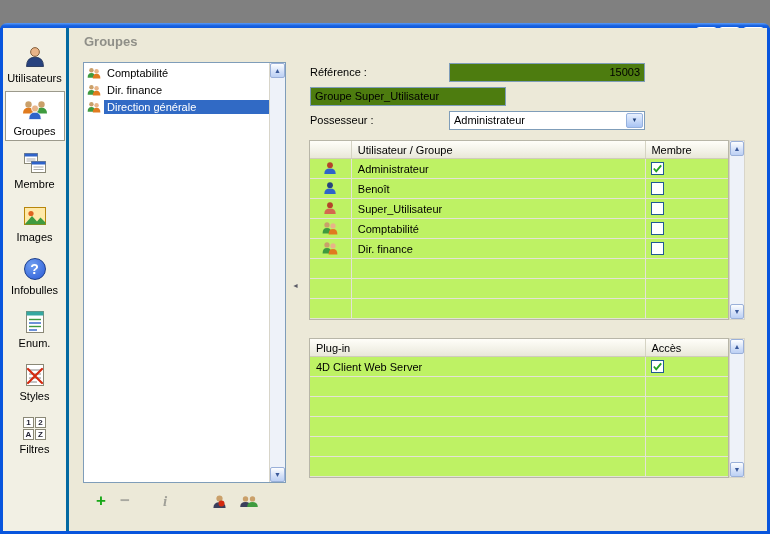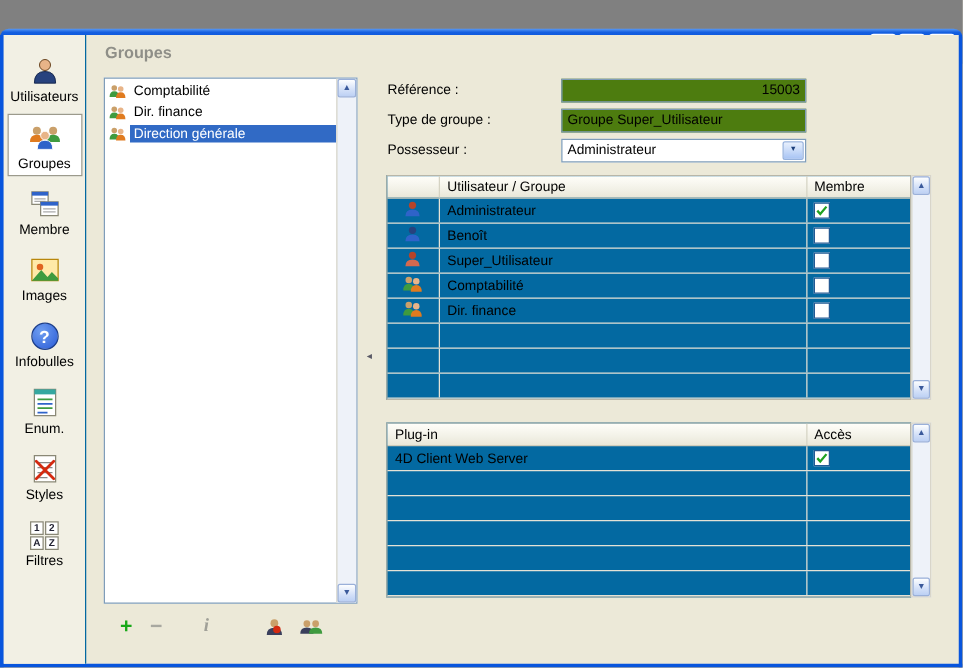--- a/index.html
+++ b/index.html
@@ -13,21 +13,21 @@
   .title-txt{color:#fff;font-weight:bold;font-size:12px;text-shadow:1px 1px 1px #00318c;flex:1;}
   .winbtns{display:flex;gap:2px;}
   .wbtn{width:21px;height:21px;border-radius:3px;border:1px solid #fff;display:flex;align-items:center;justify-content:center;padding:0;cursor:pointer;}
   .wbtn.blue{background:linear-gradient(135deg,#9dbef5 0%,#3b77e0 45%,#1e55c8 100%);}
   .wbtn.red{background:linear-gradient(135deg,#f5a896 0%,#e4573b 45%,#c43518 100%);margin-left:1px;}
   .g-min{width:8px;height:3px;background:#fff;margin-top:9px;}
   .g-max{width:9px;height:9px;border:1px solid #fff;border-top:3px solid #fff;}
   
   .win-body{position:absolute;top:28px;left:0;right:0;bottom:0;border:3px solid #0855dd;border-top:none;background:#ece9d8;display:flex;}
   
-  .sidebar{width:66px;background:#f2f0e4;border-right:1px solid #0369a1;padding-top:10px;}
+  .sidebar{width:66px;background:#f2f0e4;border-right:3px solid #0369a1;padding-top:10px;}
   .sb-item{width:60px;margin:0 auto 3px;text-align:center;padding:4px 0 3px;border:1px solid transparent;cursor:pointer;}
   .sb-item.sel{background:#fff;border:1px solid #9c9a8c;}
   .sb-ic{display:flex;height:28px;align-items:center;justify-content:center;}
   .sb-lbl{display:block;margin-top:1px;font-size:11px;}
   .qbubble{width:22px;height:22px;border-radius:50%;background:radial-gradient(circle at 35% 30%,#6f9ef0,#2a5bd7);color:#fff;font-weight:bold;font-size:14px;display:flex;align-items:center;justify-content:center;border:1px solid #1c3e8a;}
   .filter-icon{display:grid;grid-template-columns:11px 11px;gap:1px;}
   .filter-icon span{width:11px;height:11px;background:#fff;border:1px solid #8a8876;font-size:8px;font-weight:bold;color:#223;display:flex;align-items:center;justify-content:center;}
   
   .content{flex:1;position:relative;}
   .page-title{position:absolute;left:15px;top:6px;font-size:13px;font-weight:bold;color:#8f8f88;}
@@ -62,21 +62,21 @@
   .right-panel{position:absolute;left:235px;top:28px;width:452px;height:468px;}
   .f-row{position:absolute;left:6px;height:20px;display:flex;align-items:center;}
   .f-row.r1{top:6px;}.f-row.r2{top:30px;}.f-row.r3{top:54px;}
   .f-label{width:139px;}
   .f-field{width:196px;height:19px;border:1px solid #7f9db9;background:#4d7c0f;padding:0 4px;display:flex;align-items:center;}
   .f-field.rt{justify-content:flex-end;}
   .combo{width:196px;height:19px;border:1px solid #7f9db9;background:#fff;display:flex;align-items:center;}
   .combo-text{flex:1;padding-left:4px;}
   .combo-btn{width:17px;height:15px;margin:1px;border-radius:2px;background:linear-gradient(#e8f0fd,#c2d6f8 60%,#a8c4f4);border:1px solid #95b1dd;display:flex;align-items:center;justify-content:center;font-size:6px;color:#1c3e7a;cursor:pointer;}
   
-  .dtable{position:absolute;left:5px;width:420px;background:#0369a1;border:1px solid #b8b6a8;}
+  .dtable{position:absolute;left:5px;width:420px;background:#bef264;border:1px solid #b8b6a8;}
   .dtable.members{top:84px;}
   .dtable.plugins{top:282px;}
   .thead{display:flex;height:18px;background:linear-gradient(#fffef9,#f2f1e7 60%,#e9e7d8);border-bottom:1px solid #cfccba;}
   .th{border-right:1px solid #d5d3c3;display:flex;align-items:center;}
   .th.c-ic{width:42px;}
   .th.c-name{width:296px;padding-left:6px;}
   .th.c-pname{width:338px;padding-left:6px;}
   .th.c-chk{width:82px;padding-left:5px;border-right:none;}
   .trow{display:flex;height:20px;border-bottom:1px solid #e4e2d6;}
   .cell{border-right:1px solid #e4e2d6;display:flex;align-items:center;}
@@ -304,21 +304,20 @@
       </div>
 
       <div class="right-panel">
         <div class="f-row r1">
           <span class="f-label">Référence :</span>
           <span class="f-field rt">
               <span>15003</span>
             </span>
         </div>
         <div class="f-row r2">
-          <span class="f-label">Type de groupe :</span>
           <span class="f-field">
               <span>Groupe Super_Utilisateur</span>
             </span>
         </div>
         <div class="f-row r3">
           <span class="f-label">Possesseur :</span>
           <span class="combo">
             <span class="combo-text">Administrateur</span>
             <span class="combo-btn">
                 <span>▼</span>

